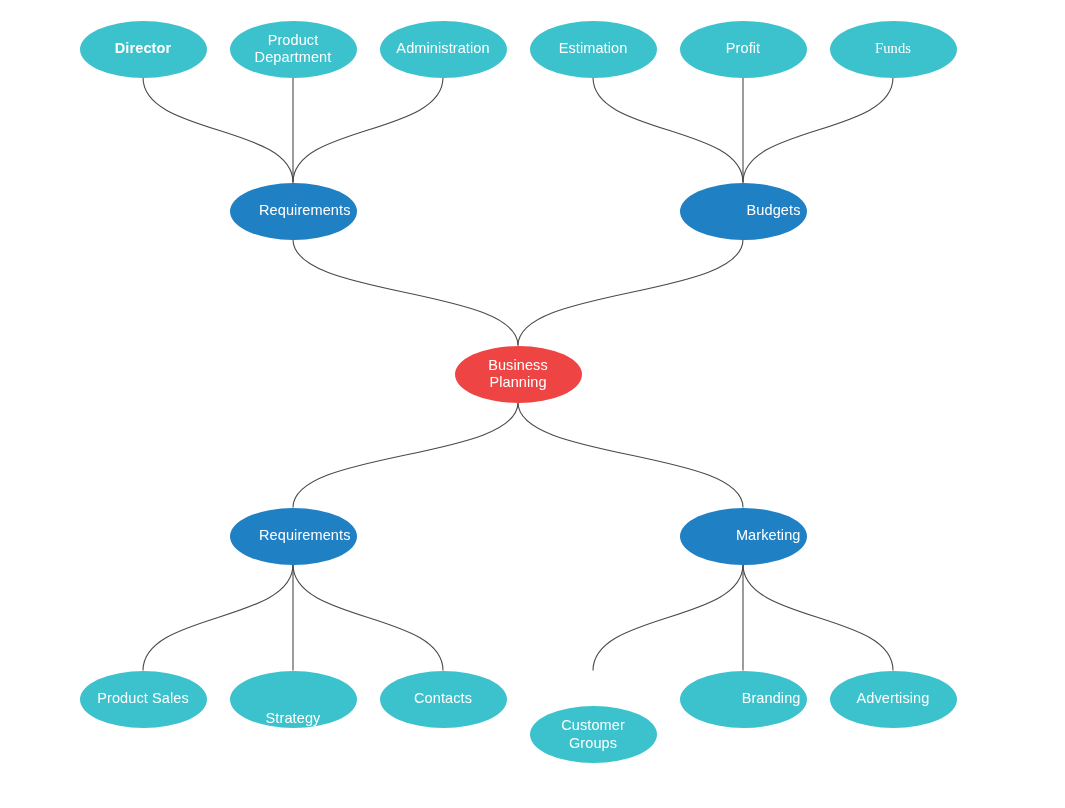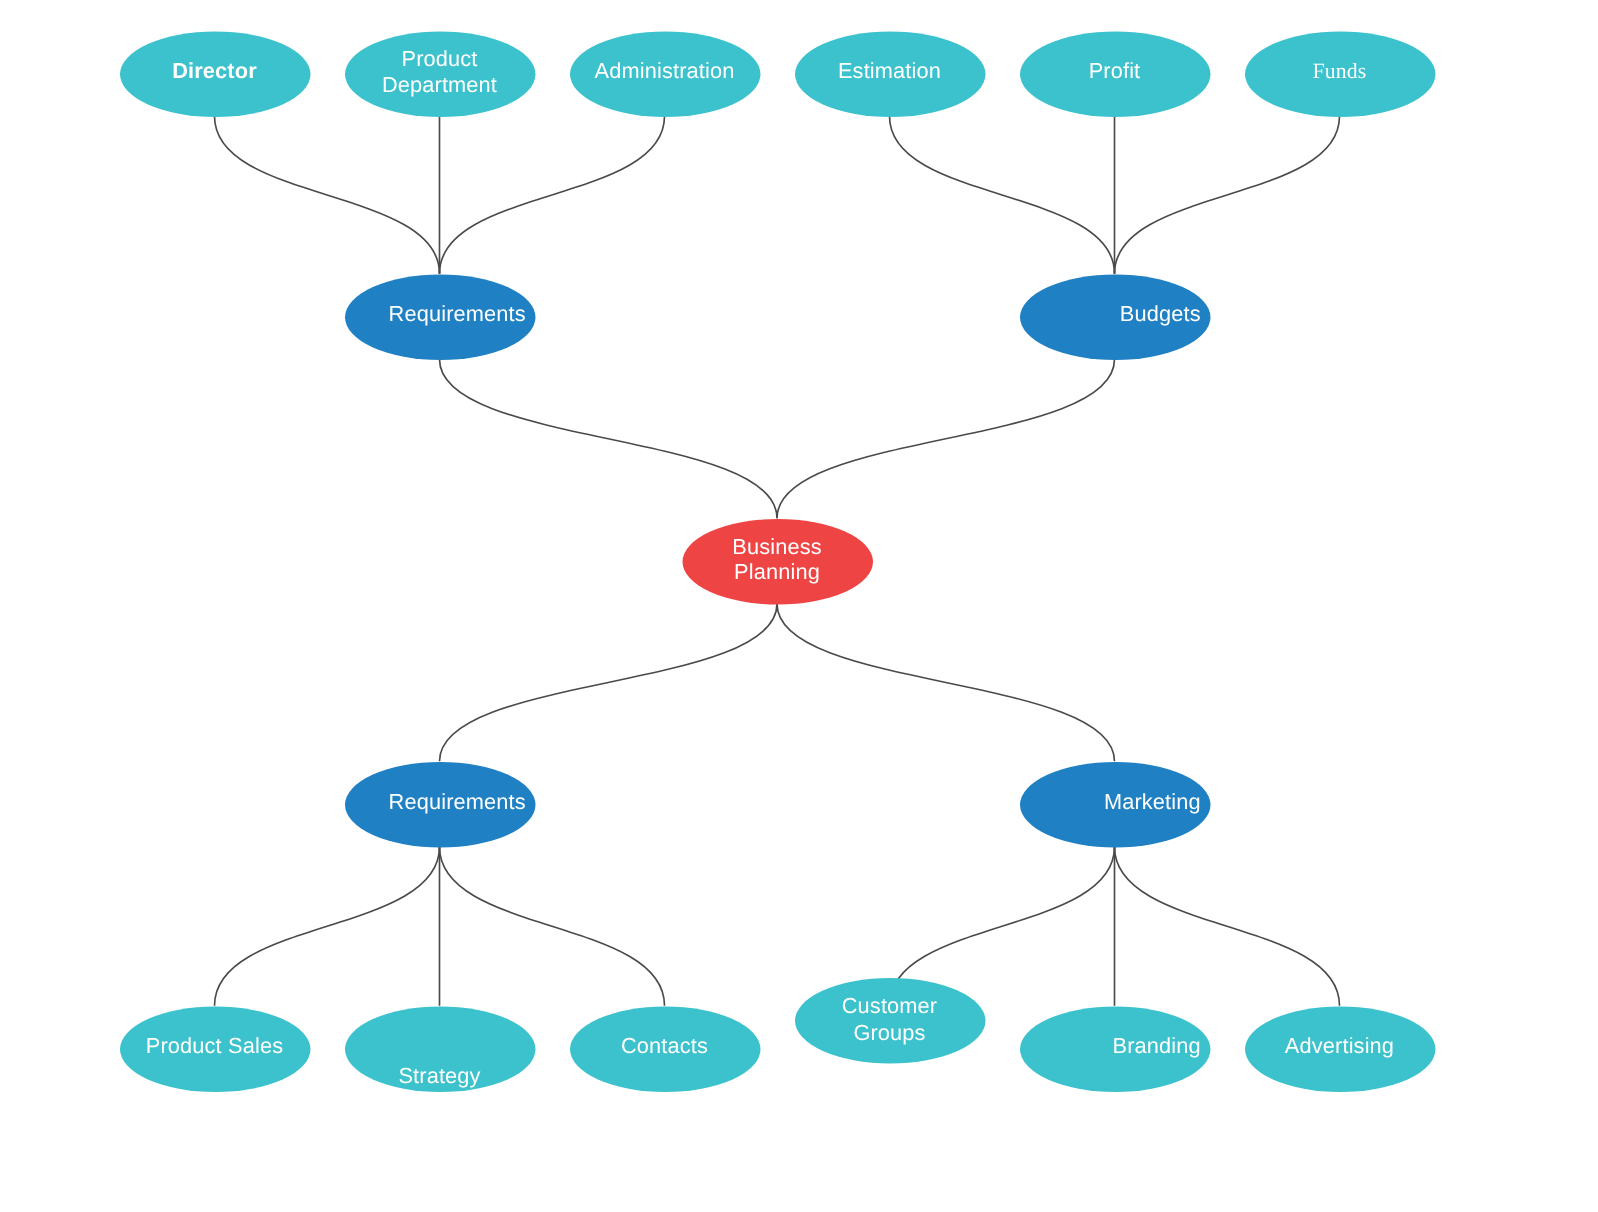--- a/index.html
+++ b/index.html
@@ -119,21 +119,21 @@
       </div>
       <div class="node leaf" style="left: 79.5px; top: 670.5px; width: 127px; height: 57px;">
         <span class="node-label">Product Sales</span>
       </div>
       <div class="node leaf" style="left: 229.5px; top: 670.5px; width: 127px; height: 57px; align-items: flex-end;">
         <span class="node-label">Strategy</span>
       </div>
       <div class="node leaf" style="left: 379.5px; top: 670.5px; width: 127px; height: 57px;">
         <span class="node-label">Contacts</span>
       </div>
-      <div class="node leaf" style="left: 529.5px; top: 652px; width: 127px; height: 57px;">
+      <div class="node leaf" style="left: 529.5px; top: 706px; width: 127px; height: 57px;">
         <span class="node-label">Customer Groups</span>
       </div>
       <div class="node leaf" style="left: 679.5px; top: 670.5px; width: 127px; height: 57px; text-align: right;">
         <span class="node-label">Branding</span>
       </div>
       <div class="node leaf" style="left: 829.5px; top: 670.5px; width: 127px; height: 57px;">
         <span class="node-label">Advertising</span>
       </div>
     </div>
 </div>

